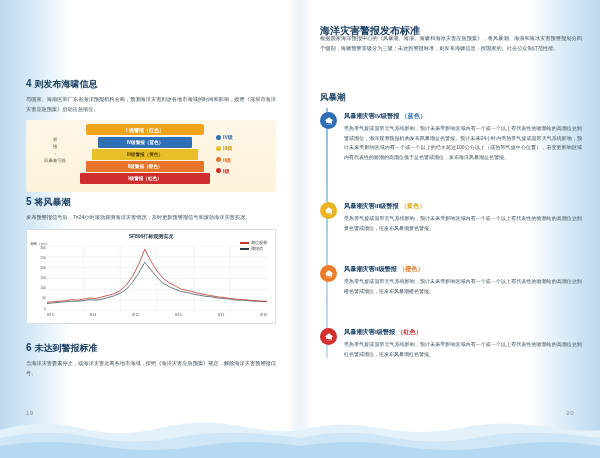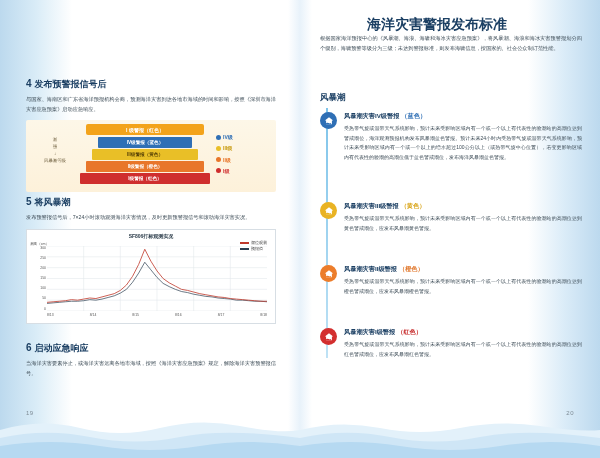--- a/index.html
+++ b/index.html
@@ -87,21 +87,21 @@
   .chart-ylab{
     position:absolute;left:3px;top:12px;font-size:3.6px;color:#555;
   }
   .plot{position:absolute;left:20px;top:16px;right:8px;bottom:12px;}
   .plot svg{width:100%;height:100%;display:block;}
   .xticks{position:absolute;left:20px;right:8px;bottom:6px;display:flex;justify-content:space-between;font-size:3.4px;color:#555;}
   .yticks{position:absolute;left:4px;top:16px;bottom:12px;width:15px;display:flex;flex-direction:column;justify-content:space-between;align-items:flex-end;font-size:3.4px;color:#555;}
 
   
   .r-title{
-    position:absolute;left:20px;top:16px;font-size:14px;font-weight:bold;color:#1b3f63;margin-left:47px;
+    position:absolute;left:20px;top:24px;font-size:10px;font-weight:bold;color:#1b3f63;
   }
   .r-body{
     position:absolute;left:20px;top:34px;width:262px;font-size:5.2px;line-height:1.9;
     color:#3b4a55;text-align:justify;
   }
   .r-sub{
     position:absolute;left:20px;top:92px;font-size:8.5px;font-weight:bold;color:#1b3f63;
   }
   .timeline{
     position:absolute;left:26px;top:108px;width:2px;height:250px;
@@ -127,21 +127,21 @@
 </head>
 <body>
 
 <div class="spread">
 
   <div class="page left">
 
     <div class="sec" style="top:78px;">
       <div class="sec-title">
         <span class="sec-num">4</span>
-        <span>发布预警报信号后</span>
+        <span>则发布海啸信息</span>
       </div>
       <p class="sec-body">与国家、海南区和广东省海洋预报机构会商，预测海洋灾害到达各地市海域的时间和影响，按照《深圳市海洋灾害应急预案》启动应急响应。</p>
 
       <div class="fig-pyramid">
         <div class="pyr-head">I 级警报（红色）</div>
         <div class="pyr-left-labels">渐<br>强<br>↓<br>风暴潮等级</div>
         <div class="pyr-row pyr-r1">IV级警报（蓝色）</div>
         <div class="pyr-row pyr-r2">III级警报（黄色）</div>
         <div class="pyr-row pyr-r3">II级警报（橙色）</div>
         <div class="pyr-row pyr-r4">I级警报（红色）</div>
@@ -220,21 +220,21 @@
           <span>8/16</span>
           <span>8/17</span>
           <span>8/18</span>
         </div>
       </div>
     </div>
 
     <div class="sec" style="top:342px;">
       <div class="sec-title">
         <span class="sec-num">6</span>
-        <span>启动应急响应</span>
+        <span>未达到警报标准</span>
       </div>
       <p class="sec-body">当海洋灾害要素停止，或海洋灾害远离各地市海域，按照《海洋灾害应急预案》规定，解除海洋灾害预警报信号。</p>
     </div>
 
     <div class="wave">
       <svg width="300" height="62" viewBox="0 0 300 62">
         <path d="M0 34 Q 40 22 80 32 T 160 32 T 240 30 T 300 34 L300 62 L0 62 Z" fill="#e3f1fa"></path>
         <path d="M0 42 Q 45 32 90 41 T 180 41 T 300 42 L300 62 L0 62 Z" fill="#cfe6f6"></path>
         <path d="M0 50 Q 50 42 100 50 T 200 50 T 300 50 L300 62 L0 62 Z" fill="#b6d9f1"></path>
       </svg>

